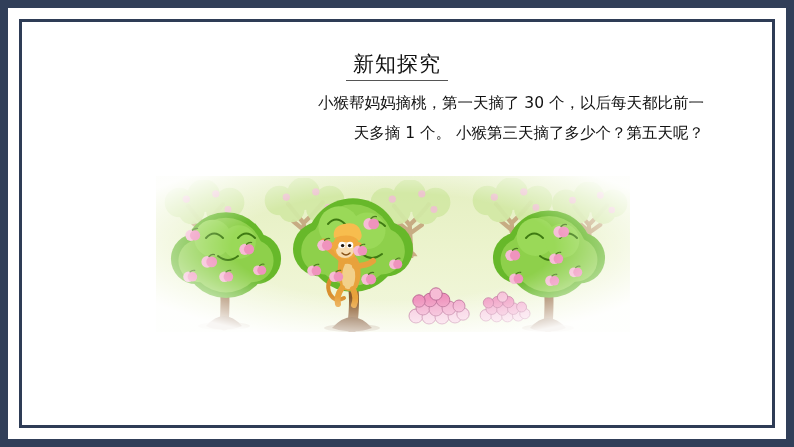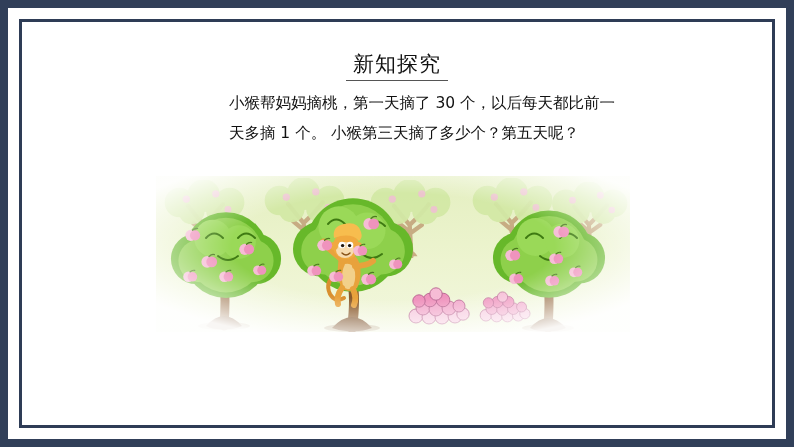--- a/index.html
+++ b/index.html
@@ -79,21 +79,21 @@
 
   #body-text {
     position: absolute;
     top: 66px;
     left: 82px;
     width: 600px;
     font-family: "DejaVu Sans", "Liberation Sans", sans-serif;
     font-size: 15.5px;
     line-height: 30px;
     color: #111111;
-    text-align: center;
+    text-align: right;
   }
   #body-text .indent { display: inline-block; width: 36px; }
 
   
   #illustration {
     position: absolute;
     left: 134px;
     top: 154px;
     width: 474px;
     height: 156px;

